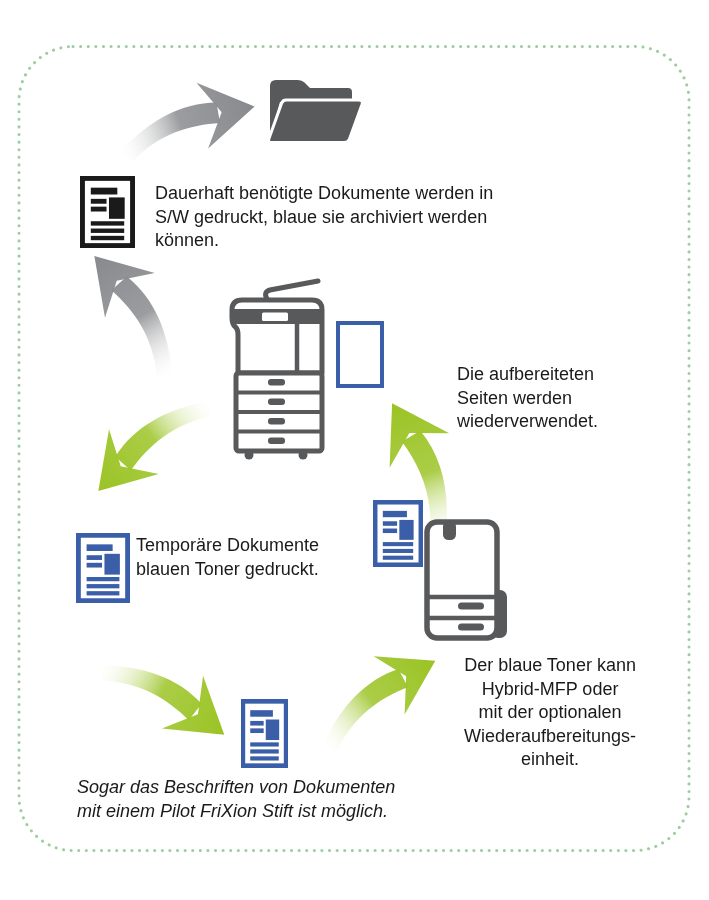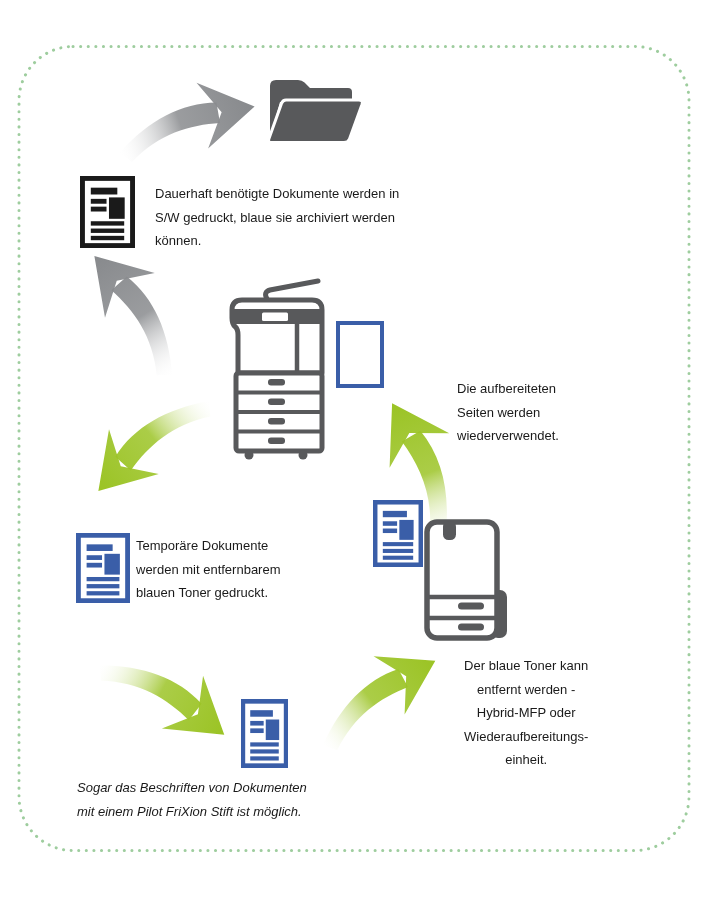--- a/index.html
+++ b/index.html
@@ -13,21 +13,21 @@
   }
   html,body{margin:0;padding:0;background:var(--background);}
   #canvas{
     position:relative;width:709px;height:900px;background:var(--background);
     font-family:"Liberation Sans","DejaVu Sans",sans-serif;color:var(--text);
     overflow:hidden;
   }
   .abs{position:absolute;}
   .arrow{position:absolute;z-index:1;}
   .icon{position:absolute;z-index:2;}
-  .caption{position:absolute;z-index:3;font-size:13px;line-height:23.5px;letter-spacing:0;white-space:nowrap;}
+  .caption{position:absolute;z-index:3;font-size:18px;line-height:23.5px;letter-spacing:0;white-space:nowrap;}
   .sg{stroke:var(--icon-gray);}
   .fg{fill:var(--icon-gray);}
   .fw{fill:#fff;}
   .fb{fill:var(--blue);}
   .sb{stroke:var(--blue);}
   .fk{fill:var(--text);}
   .sk{stroke:var(--text);}
   #blank-page{
     position:absolute;left:336px;top:321px;width:48px;height:67px;
     border:4px solid var(--blue);box-sizing:border-box;background:#fff;z-index:2;
@@ -189,36 +189,35 @@
     <rect class="fb" x="11" y="54" width="34" height="4.5"></rect>
     <rect class="fb" x="11" y="61.5" width="34" height="4.5"></rect>
   </svg>
 
   <div class="caption" style="left:155px;top:182px;">
     <div>Dauerhaft benötigte Dokumente werden in</div>
     <div>S/W gedruckt, blaue sie archiviert werden</div>
     <div>können.</div>
   </div>
 
-  <div class="caption" style="left:457px;top:377px;">
+  <div class="caption" style="left:457px;top:363px;">
     <div>Die aufbereiteten</div>
     <div>Seiten werden</div>
     <div>wiederverwendet.</div>
   </div>
 
   <div class="caption" style="left:136px;top:534px;">
     <div>Temporäre Dokumente</div>
-    <div>werden mit entfernbarem</div>
     <div>blauen Toner gedruckt.</div>
   </div>
 
   <div class="caption" style="left:464px;top:654px;text-align:center;">
     <div>Der blaue Toner kann</div>
-    <div>entfernt werden -</div>
     <div>Hybrid-MFP oder</div>
+    <div>mit der optionalen</div>
     <div>Wiederaufbereitungs-</div>
     <div>einheit.</div>
   </div>
 
   <div class="caption" style="left:77px;top:776px;font-style:italic;">
     <div>Sogar das Beschriften von Dokumenten</div>
     <div>mit einem Pilot FriXion Stift ist möglich.</div>
   </div>
 
 </div>

